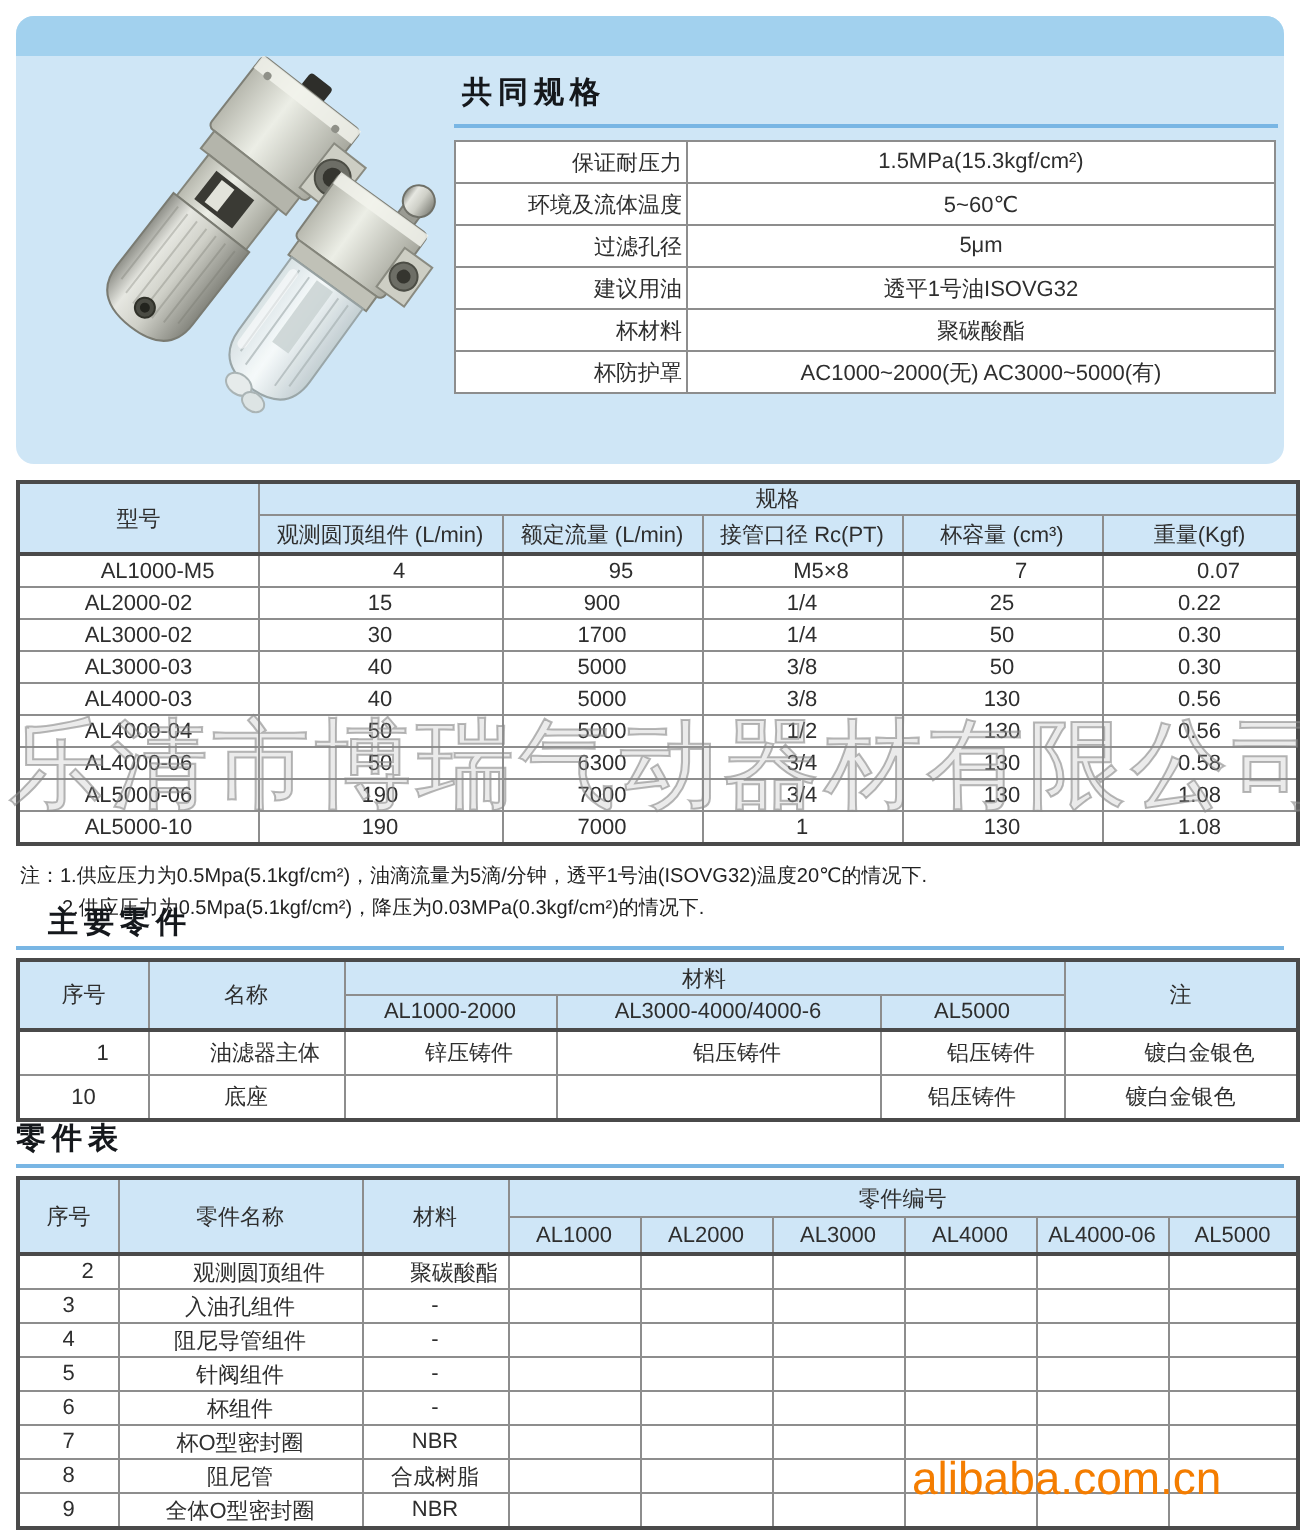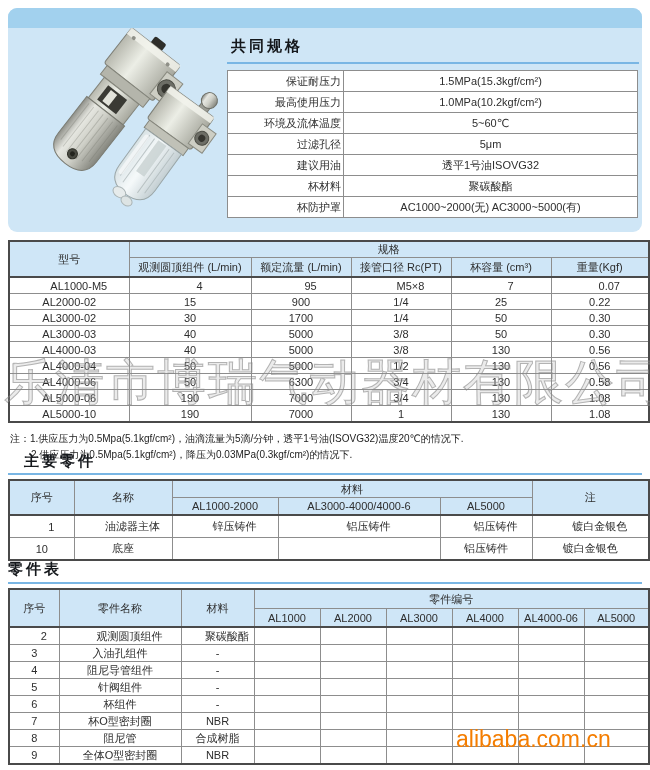--- a/index.html
+++ b/index.html
@@ -138,24 +138,20 @@
     <colgroup>
         <col style="width:116px">
         <col style="width:294px">
       </colgroup>
     <tbody>
       <tr>
           <td class="lbl">保证耐压力</td>
           <td>1.5MPa(15.3kgf/cm²)</td>
         </tr>
       <tr>
-          <td class="lbl">最高使用压力</td>
-          <td>1.0MPa(10.2kgf/cm²)</td>
-        </tr>
-      <tr>
           <td class="lbl">环境及流体温度</td>
           <td>5~60℃</td>
         </tr>
       <tr>
           <td class="lbl">过滤孔径</td>
           <td>5μm</td>
         </tr>
       <tr>
           <td class="lbl">建议用油</td>
           <td>透平1号油ISOVG32</td>

